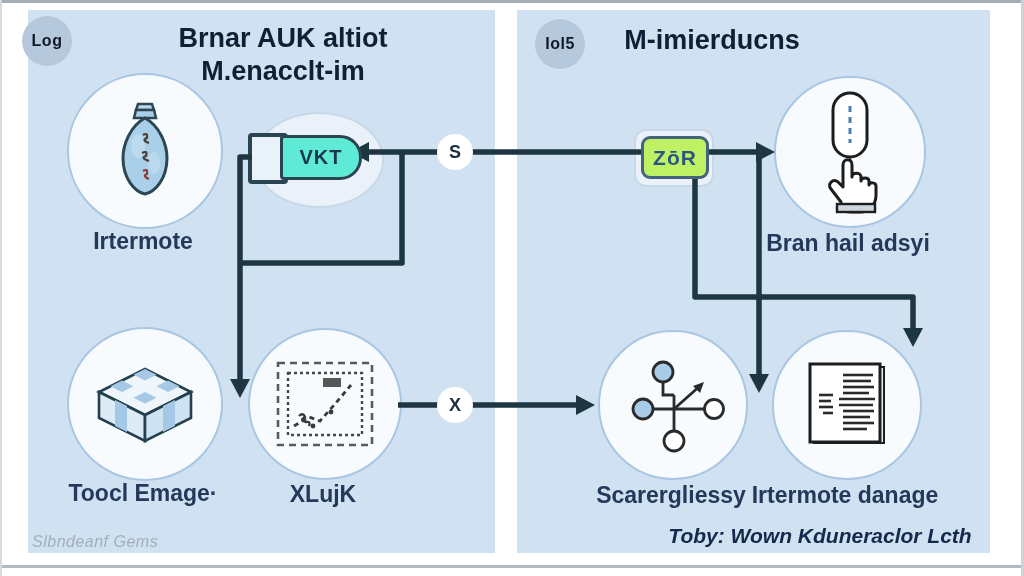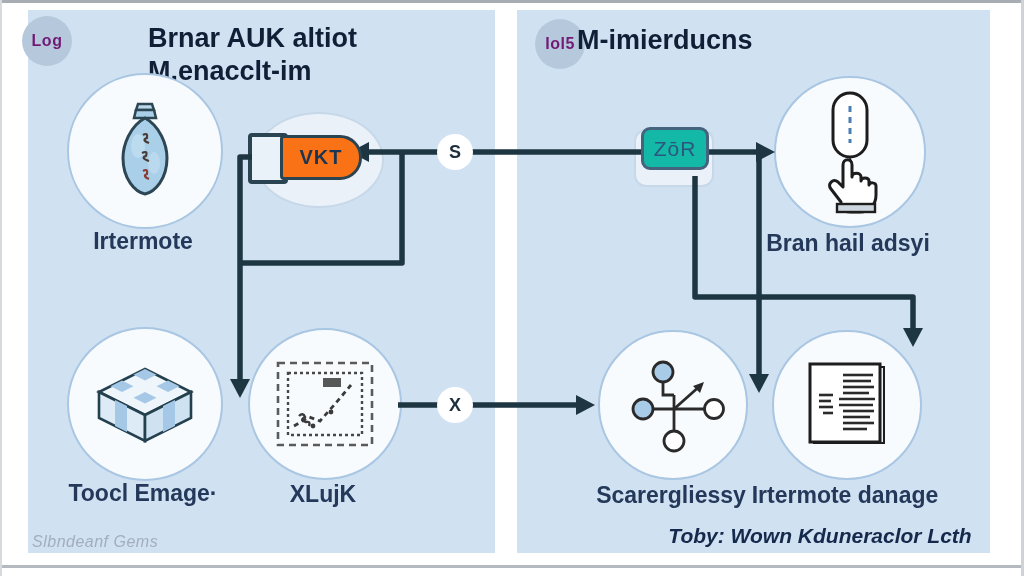--- a/index.html
+++ b/index.html
@@ -13,51 +13,51 @@
   .edge.bottom{left:0;top:565px;width:1024px;height:3px;background:#b4b9bf;}
   .edge.left{left:0;top:0;width:2px;height:576px;background:#d8dbde;}
   .edge.right{left:1021px;top:0;width:3px;height:576px;background:#cfd3d7;}
 
   .panel{position:absolute;top:10px;height:543px;background:#d0e1f2;}
   .panel.lp{left:28px;width:467px;}
   .panel.rp{left:517px;width:473px;}
 
   .badge{
     position:absolute;width:50px;height:50px;border-radius:50%;
-    background:#b6c9dc;color:#701a75;font-weight:bold;font-size:16px;
+    background:#b6c9dc;color:#0f172a;font-weight:bold;font-size:16px;
     display:flex;align-items:center;justify-content:center;letter-spacing:.5px;
   }
   .panel-title{
-    position:absolute;text-align:left;font-weight:bold;font-size:27px;
+    position:absolute;text-align:center;font-weight:bold;font-size:27px;
     line-height:33px;color:#101e36;
   }
   .node-circle{
     position:absolute;border-radius:50%;background:#f8fbfe;
     border:2px solid #a9c6e2;display:flex;align-items:center;justify-content:center;
   }
   .node-label{
     position:absolute;text-align:center;font-size:23px;line-height:27px;
     color:#24395a;font-weight:600;
   }
   .halo{position:absolute;background:rgba(255,255,255,.55);border:2px solid rgba(195,213,231,.9);}
   .vkt-connector{
     position:absolute;left:248px;top:133px;width:32px;height:43px;
     background:#eaf2f9;border:4px solid #2b4452;border-radius:4px;
   }
   .vkt-capsule{
     position:absolute;left:280px;top:135px;width:76px;height:39px;
-    background:#f97316;border:3px solid #2b4452;border-radius:4px 22px 22px 4px;
+    background:#5eead4;border:3px solid #2b4452;border-radius:4px 22px 22px 4px;
     display:flex;align-items:center;justify-content:center;
     font-weight:bold;font-size:20px;color:#1c3550;letter-spacing:1px;
   }
   .zor-box{
-    position:absolute;left:641px;top:127px;width:62px;height:37px;
-    background:#14b8a6;border:3px solid #45637c;border-radius:9px;
+    position:absolute;left:641px;top:136px;width:62px;height:37px;
+    background:#bef264;border:3px solid #45637c;border-radius:9px;
     display:flex;align-items:center;justify-content:center;
-    font-weight:normal;font-size:21px;color:#2d567f;letter-spacing:1px;
+    font-weight:bold;font-size:21px;color:#2d567f;letter-spacing:1px;
   }
   .line-badge{
     position:absolute;width:36px;height:36px;border-radius:50%;background:#ffffff;
     display:flex;align-items:center;justify-content:center;
     font-weight:bold;font-size:18px;color:#1d2e3c;z-index:5;
   }
   .footer-text{
     position:absolute;left:32px;top:533px;font-size:16px;color:#a2aebc;letter-spacing:.5px;font-style:italic;
   }
   .caption-text{

